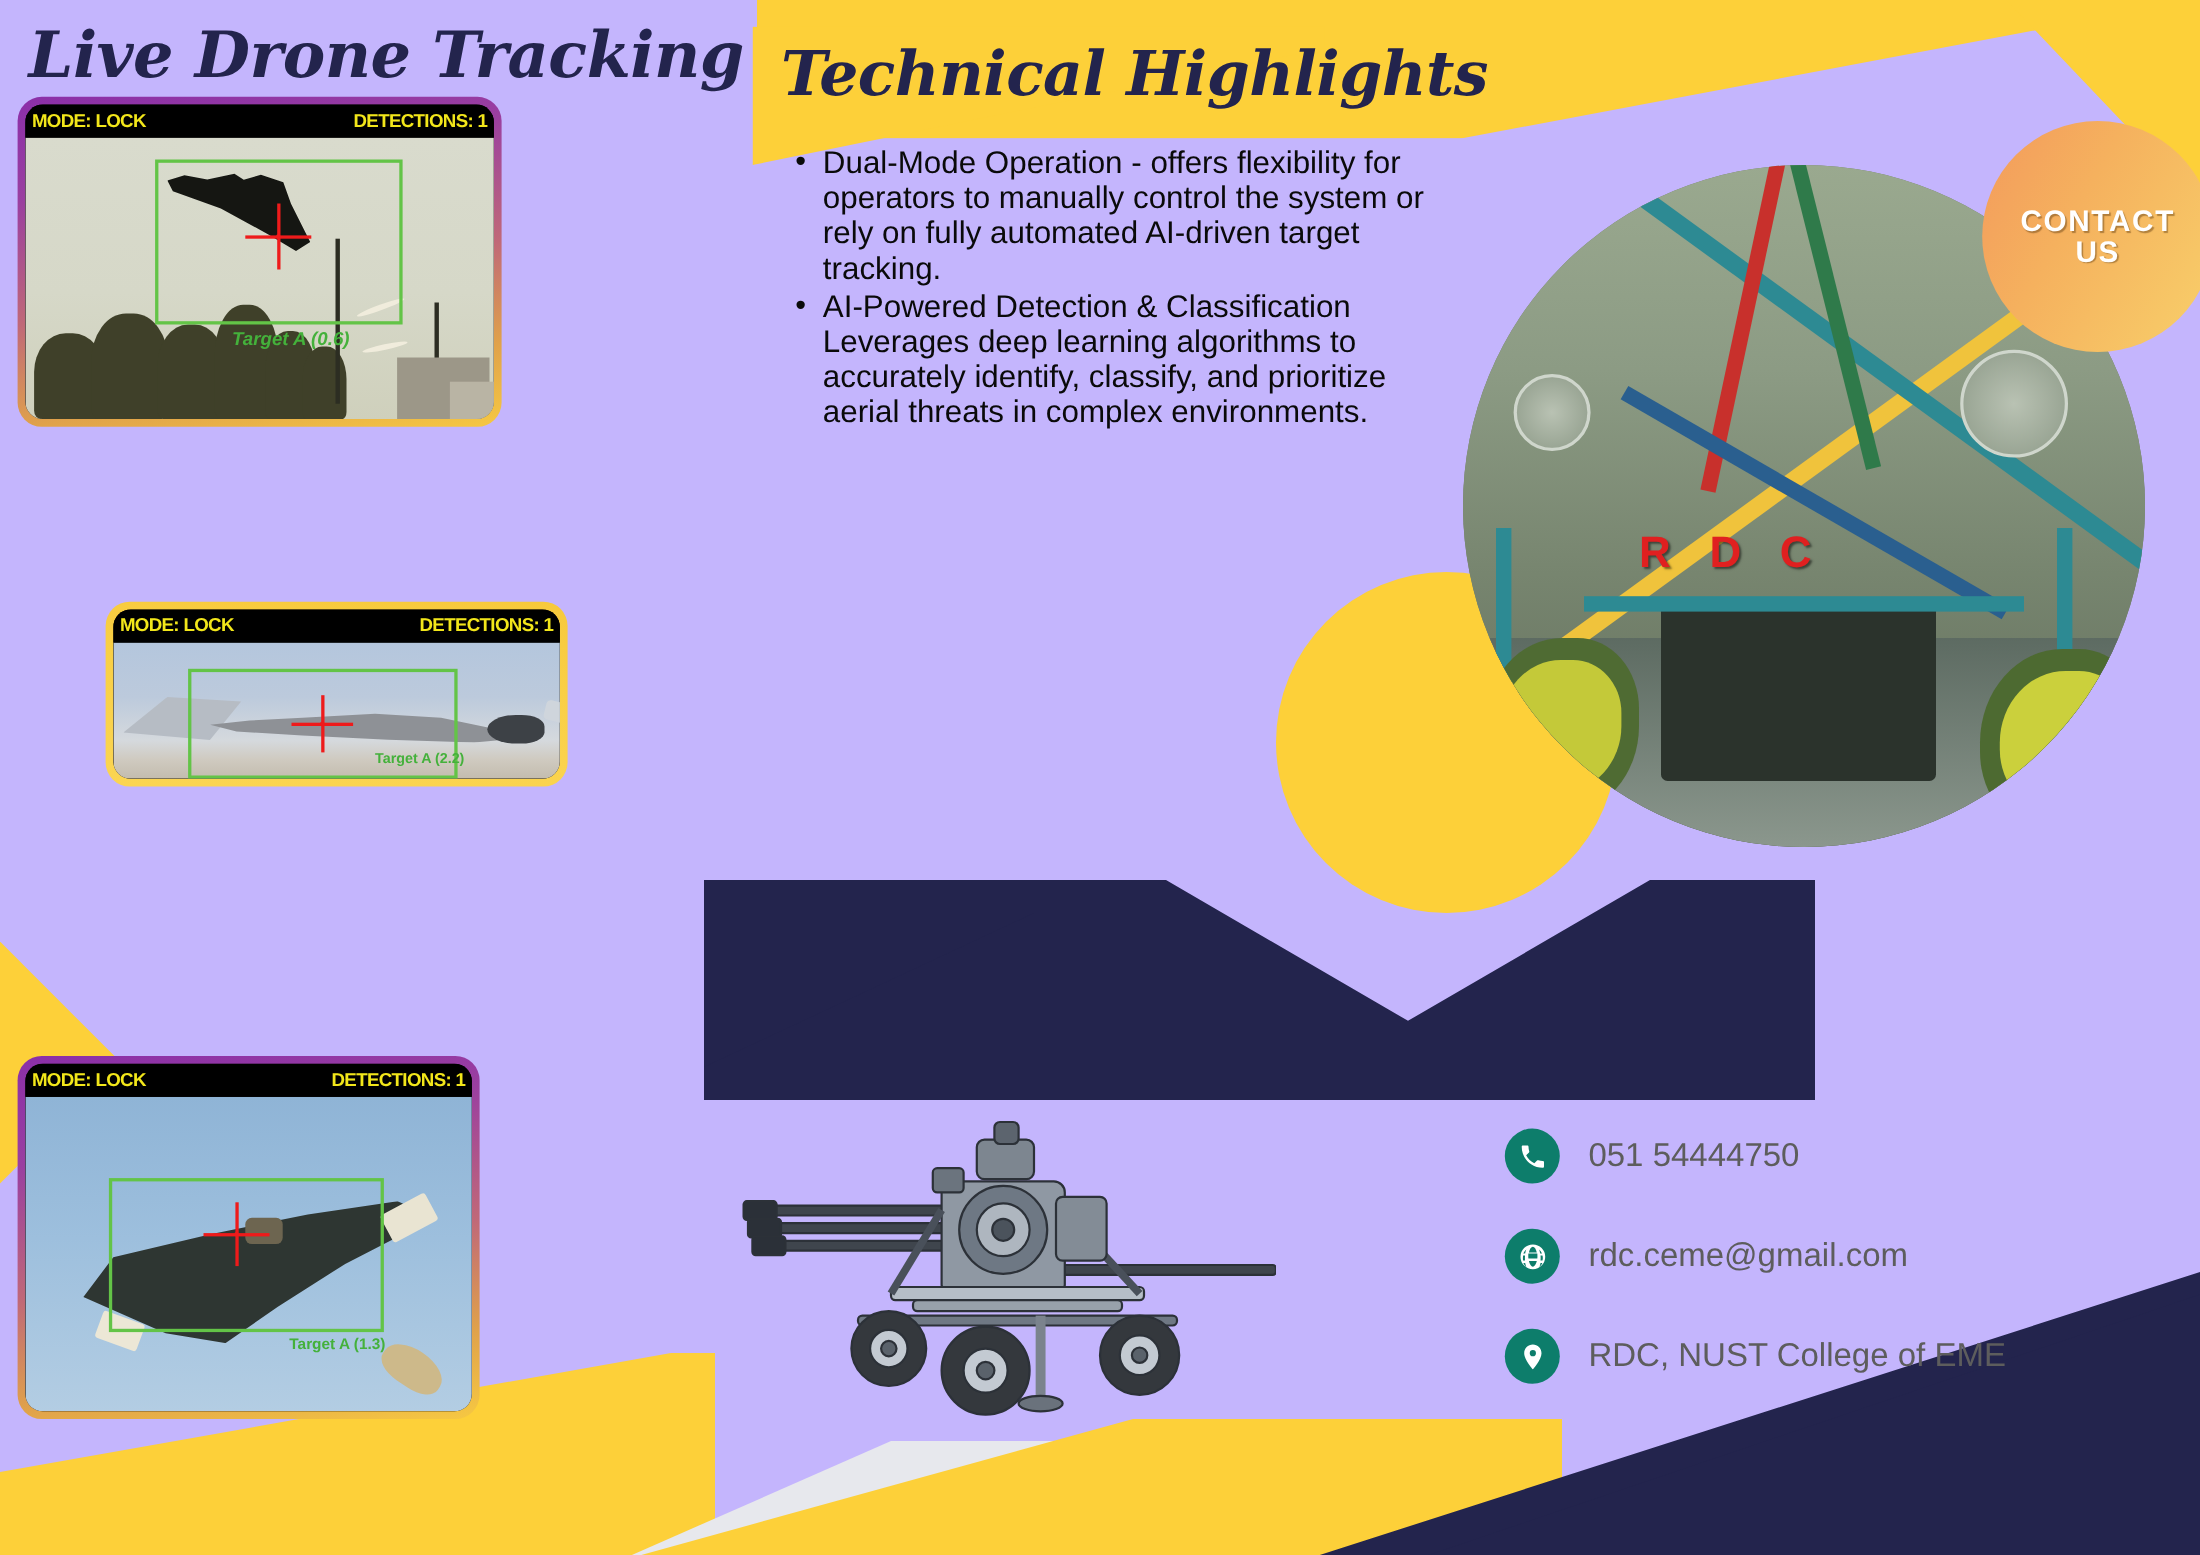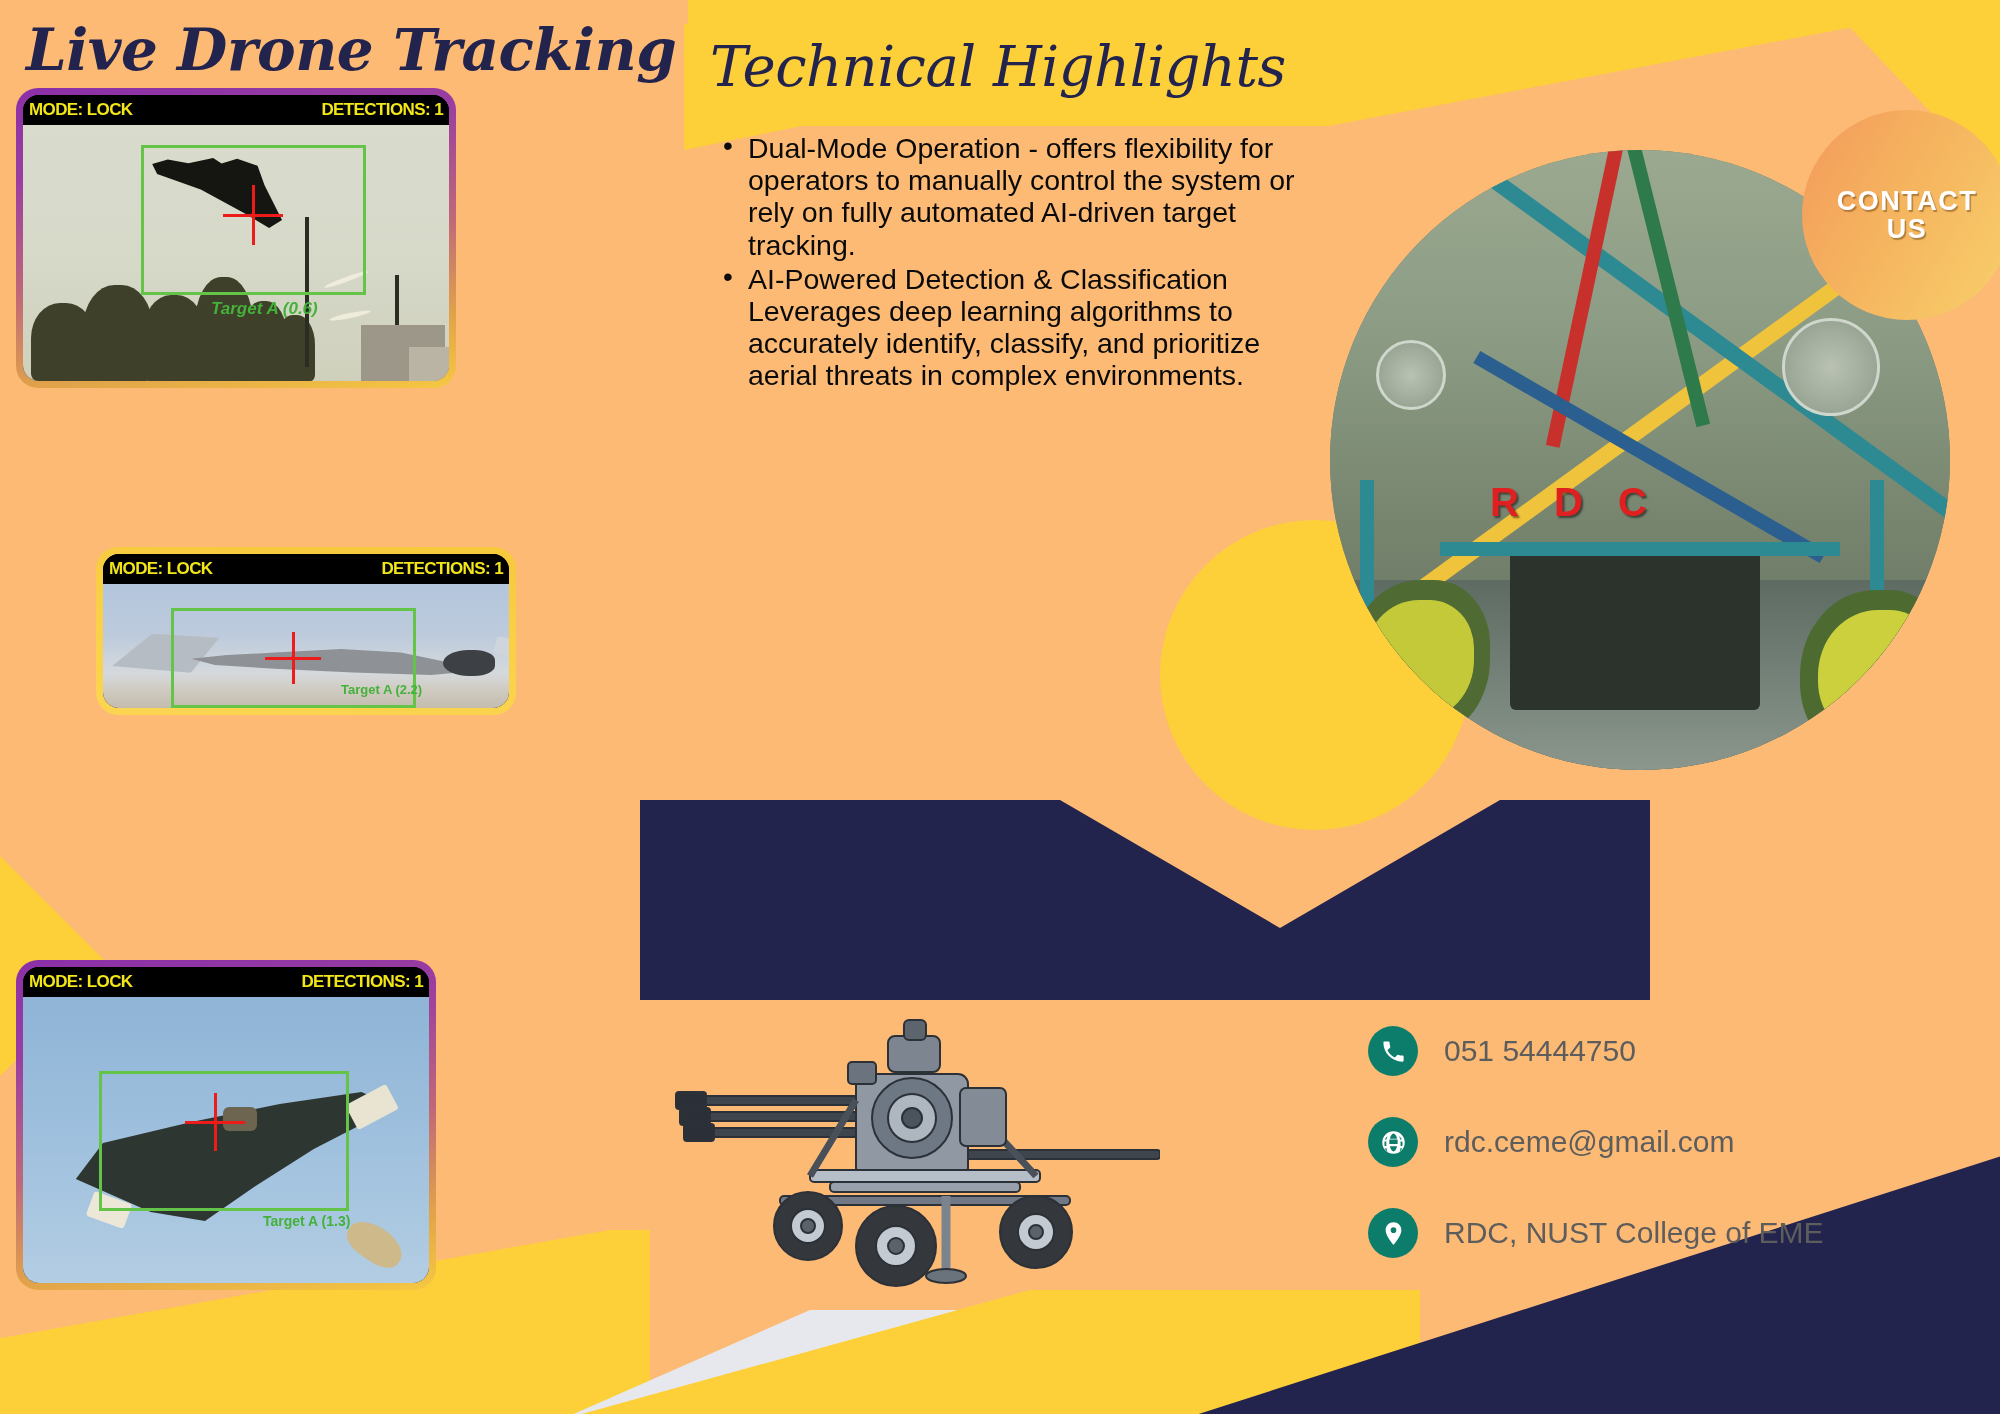--- a/index.html
+++ b/index.html
@@ -6,21 +6,21 @@
   * { box-sizing: border-box; margin: 0; padding: 0; }
   html, body {
     width: 2000px; height: 1414px;
     background: #e7e8ed;
     font-family: "Liberation Sans", sans-serif;
     overflow: hidden;
   }
   #poster {
     position: relative;
     width: 2000px; height: 1414px;
-    background: #fdba74;
+    background: #c4b5fd;
     overflow: hidden;
   }
 
   
   .deco { position: absolute; }
 
   
   .yellow-top {
     top: -4px; left: 688px; width: 1330px; height: 130px;
     background: #fdd039;
@@ -93,21 +93,21 @@
   .title-live {
     position: absolute; top: 16px; left: 26px;
     font-family: "DejaVu Serif", serif;
     font-weight: bold; font-style: italic;
     font-size: 58px; color: #23244d;
     letter-spacing: -0.5px;
   }
   .title-tech {
     position: absolute; top: 34px; left: 710px;
     font-family: "DejaVu Serif", serif;
-    font-weight: normal; font-style: italic;
+    font-weight: bold; font-style: italic;
     font-size: 56px; color: #23244d;
     letter-spacing: -0.5px;
   }
 
   
   .highlights {
     position: absolute; top: 132px; left: 712px;
     width: 585px;
   }
   .highlights ul { list-style: none; }

